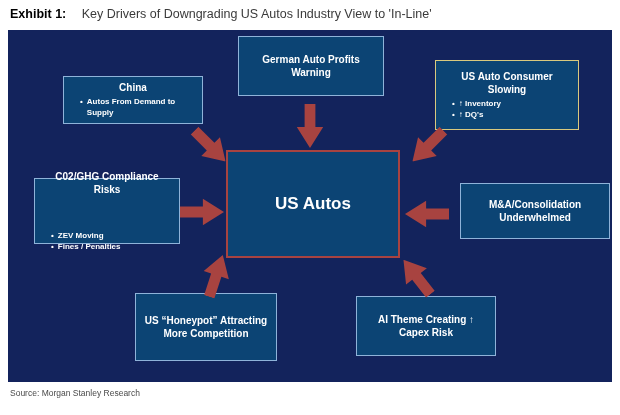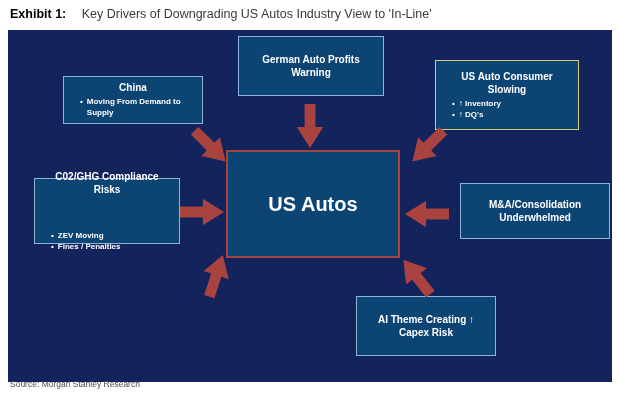--- a/index.html
+++ b/index.html
@@ -23,33 +23,33 @@
   .box-german     { left:230px; top:6px;   width:146px; height:60px; }
   .box-china      { left:55px;  top:34px;  width:140px; height:48px;margin-top:12px; }
   .box-consumer   { left:427px; top:30px;  width:144px; height:70px; border-color:var(--border-yellow); }
   .box-compliance { left:26px;  top:148px; width:146px; height:66px;gap:32px; }
   .box-ma         { left:452px; top:153px; width:150px; height:56px; }
   .box-honeypot   { left:127px; top:263px; width:142px; height:68px; }
   .box-ai         { left:348px; top:266px; width:140px; height:60px;align-items:center; }
 
   .box-center { left:218px; top:120px; width:174px; height:108px;
                 border:2px solid var(--accent-red); background:var(--box-blue); }
-  .box-center .big-line { font-weight:bold; font-size:20px; line-height:1.55; }
+  .box-center .big-line { font-weight:bold; font-size:17px; line-height:1.55; }
 
   .arrow { position:absolute; width:44px; height:30px; background:var(--accent-red);
            clip-path:polygon(0 32%, 52% 32%, 52% 6%, 100% 50%, 52% 94%, 52% 68%, 0 68%); }
   .arrow-top         { left:280px; top:81px;  transform:rotate(90deg); }
   .arrow-topleft     { left:180px; top:101px; transform:rotate(45deg); }
   .arrow-topright    { left:398px; top:101px; transform:rotate(135deg); }
   .arrow-left        { left:172px; top:167px; transform:rotate(0deg); }
   .arrow-right       { left:397px; top:169px; transform:rotate(180deg); }
   .arrow-bottomleft  { left:186px; top:231px; transform:rotate(-72deg); }
   .arrow-bottomright { left:387px; top:232px; transform:rotate(-128deg); }
 
-  .footer { position:absolute; left:10px; top:379px; font-size:8.5px; color:#4a4a4a; }
+  .footer { position:absolute; left:10px; top:388px; font-size:8.5px; color:#4a4a4a; }
 </style>
 </head>
 <body>
 
 <div class="page">
 
   <div class="header">
     <span class="exhibit">Exhibit 1:</span>
     <span>Key Drivers of Downgrading US Autos Industry View to 'In-Line'</span>
   </div>
@@ -58,21 +58,21 @@
 
     <div class="box box-german">
       <div class="title">German Auto Profits Warning</div>
     </div>
 
     <div class="box box-china">
       <div class="title">China</div>
       <div class="bullets">
         <div class="bullet">
           <span class="dot">•</span>
-          <span>Moving From Demand to Supply</span>
+          <span>Autos From Demand to Supply</span>
         </div>
       </div>
     </div>
 
     <div class="box box-consumer">
       <div class="title">US Auto Consumer Slowing</div>
       <div class="bullets">
         <div class="bullet">
           <span class="dot">•</span>
           <span>↑ Inventory</span>
@@ -95,20 +95,23 @@
           <span class="dot">•</span>
           <span>Fines / Penalties</span>
         </div>
       </div>
     </div>
 
     <div class="box box-ma">
       <div class="title">M&amp;A/Consolidation Underwhelmed</div>
     </div>
 
+    <div class="box box-honeypot">
+      <div class="title">US “Honeypot” Attracting More Competition</div>
+    </div>
 
     <div class="box box-ai">
       <div class="title">AI Theme Creating ↑ Capex Risk</div>
     </div>
 
     <div class="box box-center">
       <div class="big-line">US Autos</div>
     </div>
 
     <div class="arrow arrow-top"></div>

